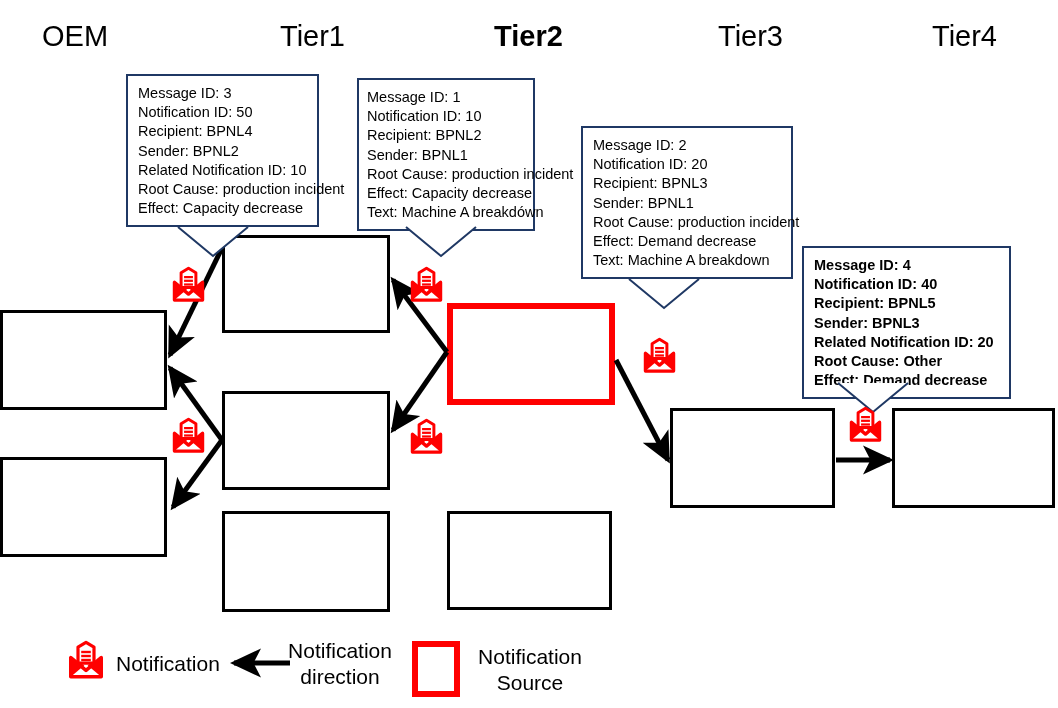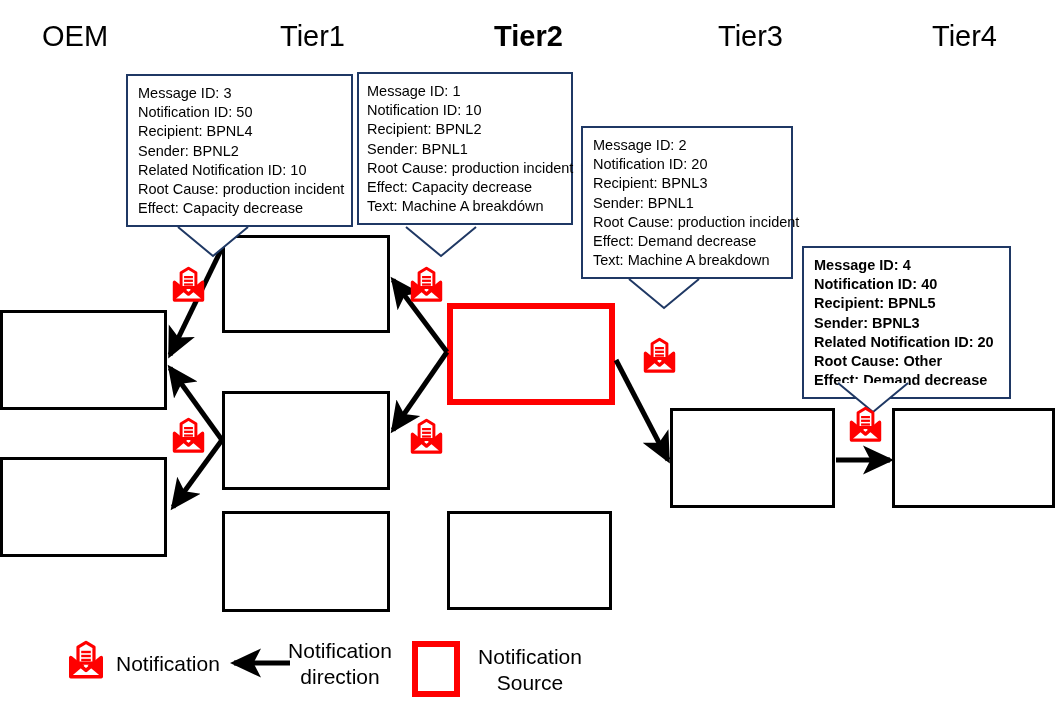--- a/index.html
+++ b/index.html
@@ -131,33 +131,33 @@
       <div class="node-box" style="left: 222px; top: 235px; width: 168px; height: 98px;"></div>
       <div class="node-box" style="left: 222px; top: 391px; width: 168px; height: 99px;"></div>
       <div class="node-box" style="left: 222px; top: 511px; width: 168px; height: 101px;"></div>
       <div class="node-box source" style="left: 447px; top: 303px; width: 168px; height: 102px;"></div>
       <div class="node-box" style="left: 447px; top: 511px; width: 165px; height: 99px;"></div>
       <div class="node-box" style="left: 670px; top: 408px; width: 165px; height: 100px;"></div>
       <div class="node-box" style="left: 892px; top: 408px; width: 163px; height: 100px;"></div>
     </div>
 
   <div id="callouts">
-      <div class="callout" style="left: 126px; top: 74px; width: 227px; min-height: 153px;">
+      <div class="callout" style="left: 126px; top: 74px; width: 193px; min-height: 153px;">
         <div class="line">Message ID: 3</div>
         <div class="line">Notification ID: 50</div>
         <div class="line">Recipient: BPNL4</div>
         <div class="line">Sender: BPNL2</div>
         <div class="line">Related Notification ID: 10</div>
         <div class="line">Root Cause: production incident</div>
         <div class="line">Effect: Capacity decrease</div>
       </div>
       <svg class="tail" width="74" height="34" style="left: 176px; top: 225px;">
         <path d="M2 2 L37 31 L72 2" fill="#ffffff" stroke="#1F3864" stroke-width="2" stroke-linejoin="miter"></path>
       </svg>
-      <div class="callout" style="left: 357px; top: 72px; width: 216px; min-height: 153px; padding-left: 8px;">
+      <div class="callout" style="left: 357px; top: 78px; width: 178px; min-height: 153px; padding-left: 8px;">
         <div class="line">Message ID: 1</div>
         <div class="line">Notification ID: 10</div>
         <div class="line">Recipient: BPNL2</div>
         <div class="line">Sender: BPNL1</div>
         <div class="line">Root Cause: production incident</div>
         <div class="line">Effect: Capacity decrease</div>
         <div class="line">Text: Machine A breakdówn</div>
       </div>
       <svg class="tail" width="74" height="34" style="left: 404px; top: 225px;">
         <path d="M2 2 L37 31 L72 2" fill="#ffffff" stroke="#1F3864" stroke-width="2" stroke-linejoin="miter"></path>

